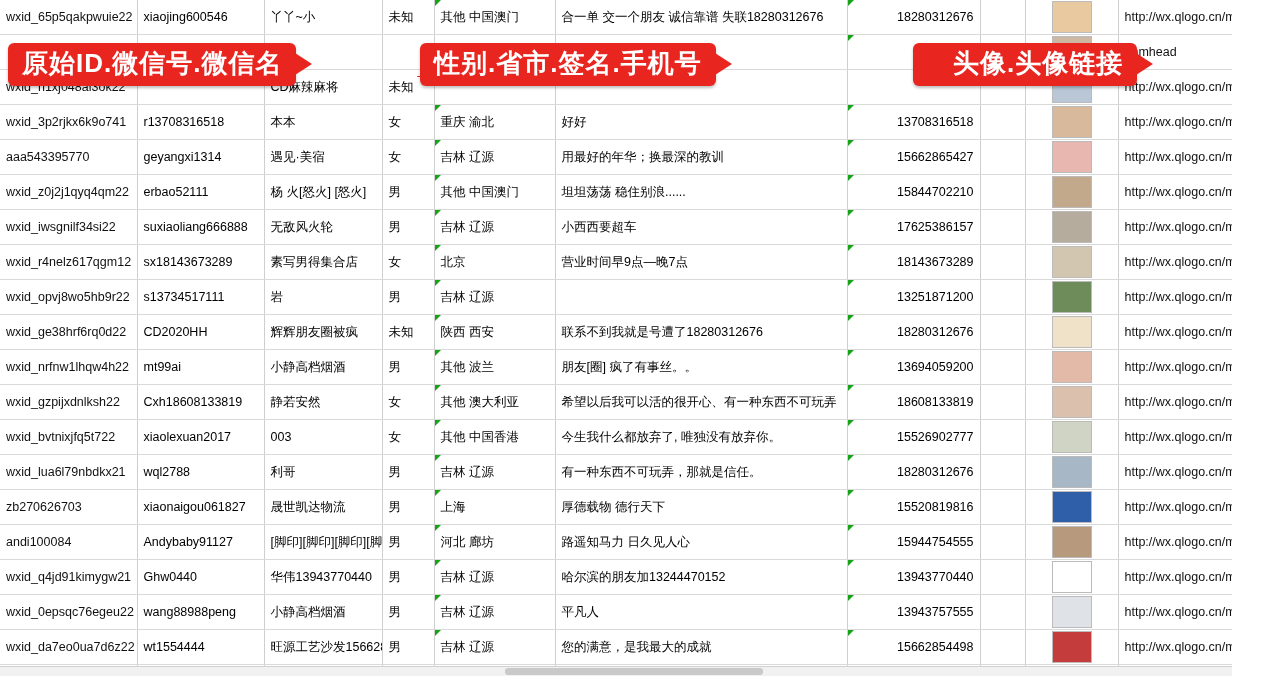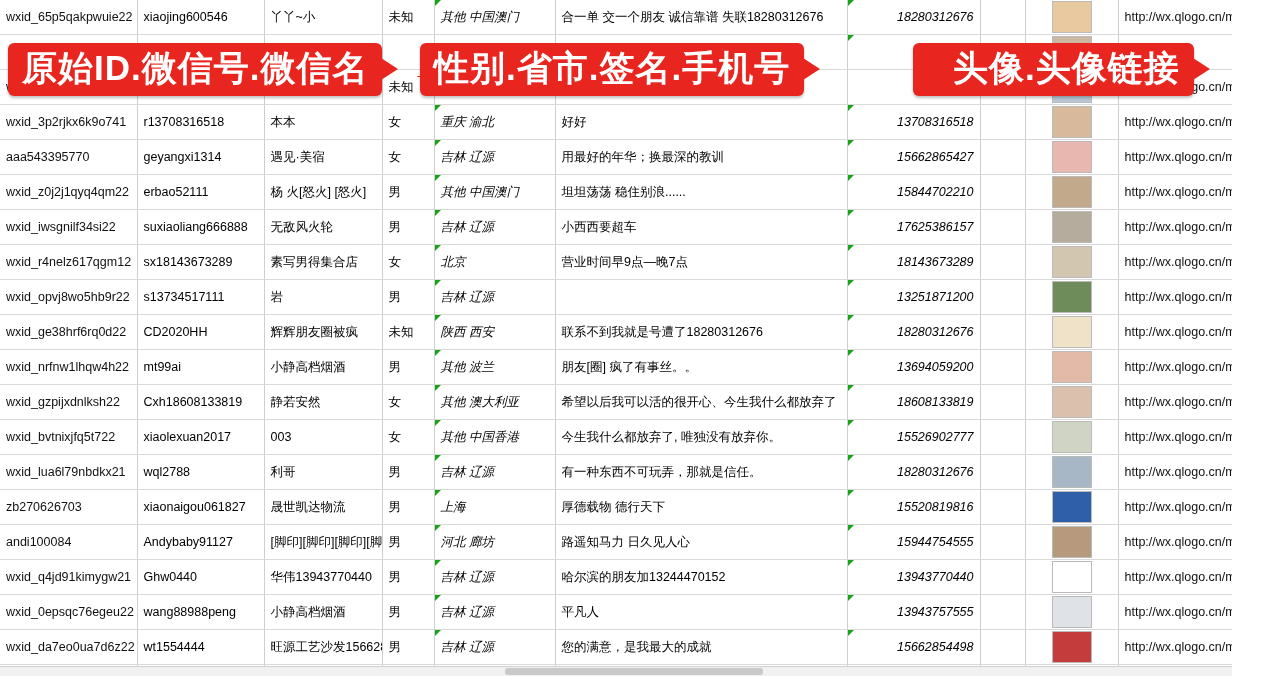--- a/index.html
+++ b/index.html
@@ -65,37 +65,36 @@
     vertical-align: middle;
     border: 1px solid #bbb;
     box-sizing: border-box;
   }
   
   td.sep-strong { border-right: 2px solid #7a7a7a; }
 
   
   .tri {
     position: relative;
-    font-style: italic;
   }
   .tri::before {
     content: "";
     position: absolute;
     left: 0; top: 0;
     border-top: 6px solid #17a317;
     border-right: 6px solid transparent;
   }
 
   
   .banner {
     position: absolute;
     background: #e8251f;
     color: #ffffff;
     font-weight: bold;
-    font-size: 35px;
+    font-size: 26px;
     letter-spacing: 1px;
     padding: 6px 14px 8px 14px;
     border-radius: 6px;
     box-shadow: 0 2px 3px rgba(0,0,0,0.25);
     white-space: nowrap;
     line-height: 1.1;
   }
   .banner .tail {
     position: absolute;
     right: -16px;
@@ -286,21 +285,21 @@
           <td class="sep-strong"></td>
           <td class="avatar-cell"><span class="avatar" style="background: rgb(227, 185, 168);"></span></td>
           <td class="link">http://wx.qlogo.cn/mmhead</td>
         </tr>
         <tr>
           <td class="id-col">wxid_gzpijxdnlksh22</td>
           <td>Cxh18608133819</td>
           <td class="sep-strong">静若安然</td>
           <td class="gender">女</td>
           <td class="tri">其他 澳大利亚</td>
-          <td>希望以后我可以活的很开心、今生我什么都放弃了</td>
+          <td>希望以后我可以活的很开心、有一种东西不可玩弄</td>
           <td class="phone tri">18608133819</td>
           <td class="sep-strong"></td>
           <td class="avatar-cell"><span class="avatar" style="background: rgb(220, 192, 174);"></span></td>
           <td class="link">http://wx.qlogo.cn/mmhead</td>
         </tr>
         <tr>
           <td class="id-col">wxid_bvtnixjfq5t722</td>
           <td>xiaolexuan2017</td>
           <td class="sep-strong">003</td>
           <td class="gender">女</td>

